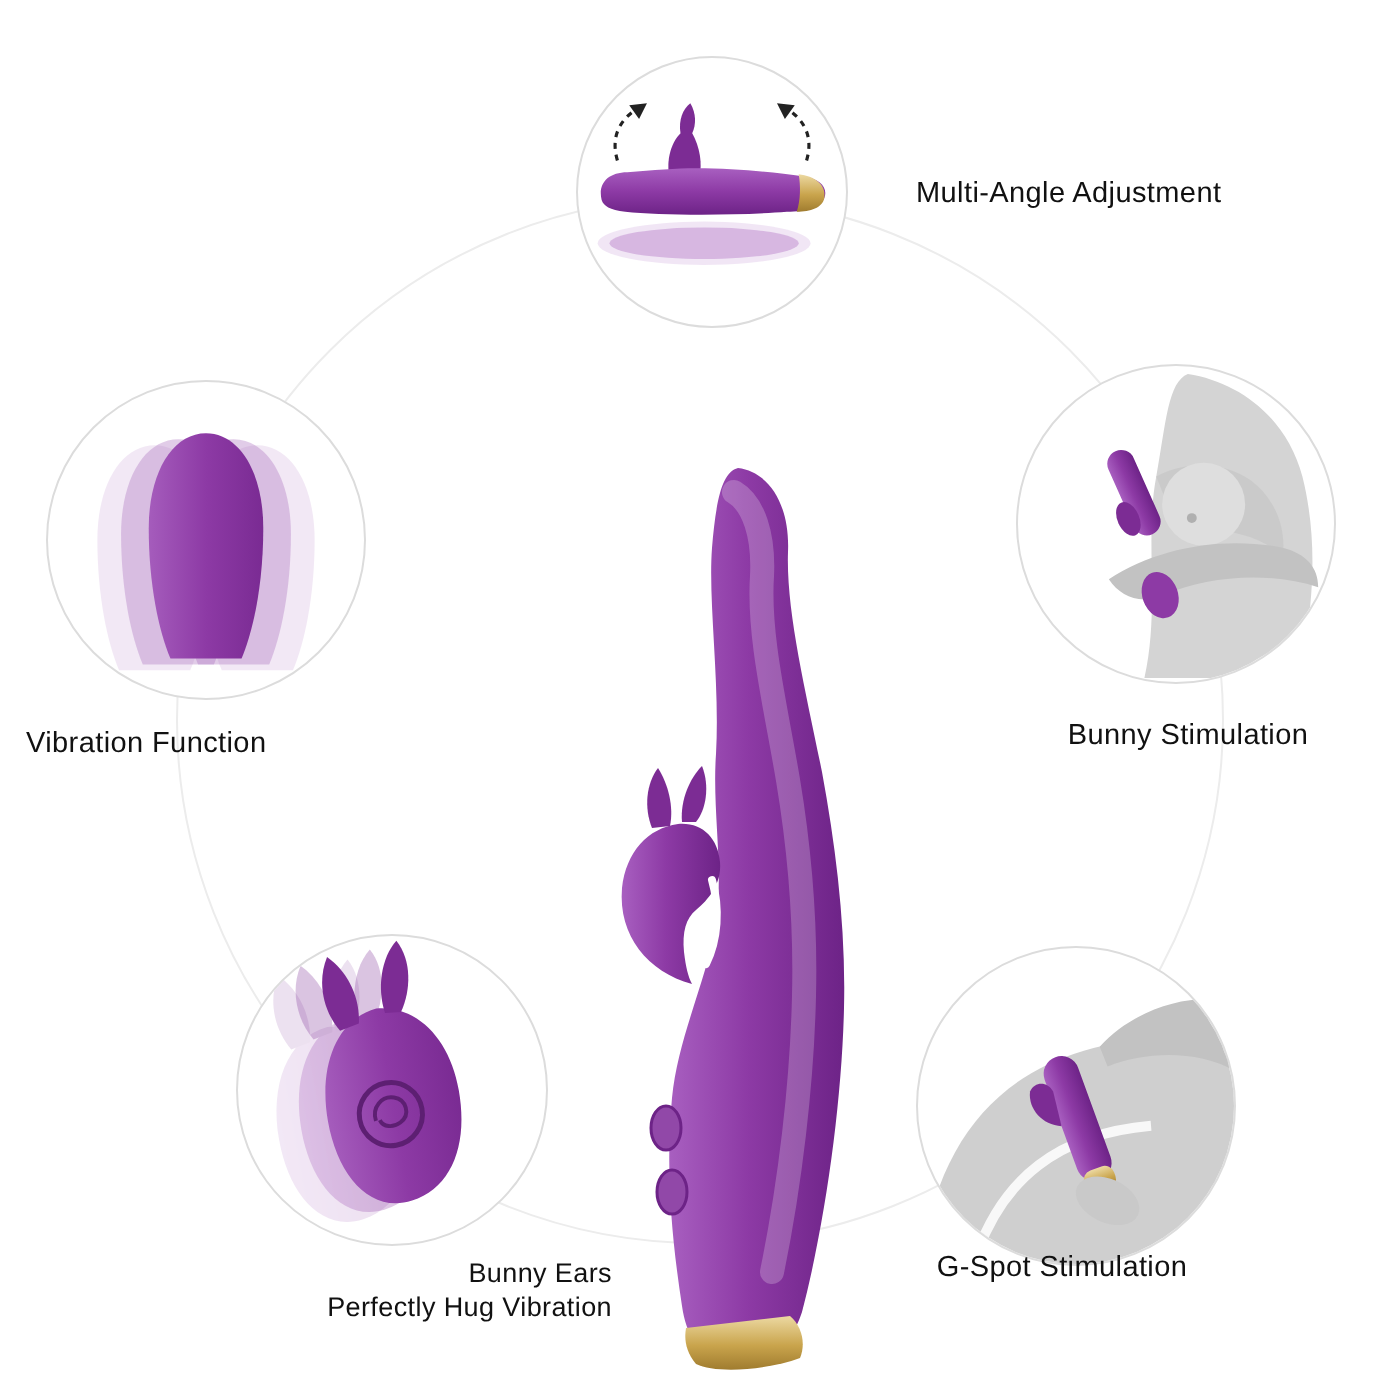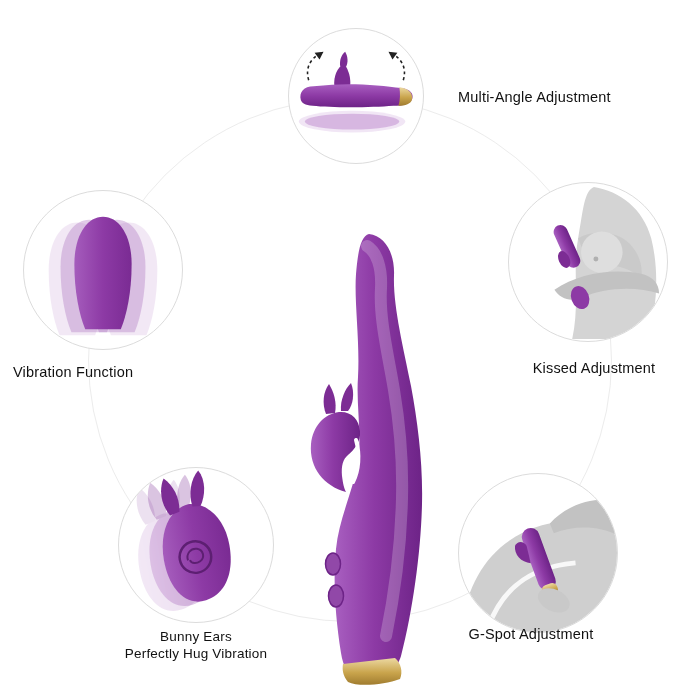--- a/index.html
+++ b/index.html
@@ -30,21 +30,21 @@
 
   .product-svg { position:absolute; left:258px; top:212px; width:196px; height:476px; z-index:3; }
 
   .label {
     position:absolute; color:var(--text,#111111);
     font-size:14.5px; letter-spacing:.2px; z-index:4; white-space:nowrap;
   }
   .label-top   { left:458px; top:89px; }
   .label-left  { left:13px;  top:364px; width:180px; text-align:left; }
   .label-right { left:504px; top:360px; width:180px; text-align:center; }
-  .label-bl    { left:86px;  top:629px; width:220px; text-align:center; font-size:13.5px; line-height:1.25; }
+  .label-bl    { left:86px;  top:629px; width:220px; text-align:right; font-size:13.5px; line-height:1.25; }
   .label-br    { left:441px; top:626px; width:180px; text-align:center; }
 </style>
 </head>
 <body>
 
 <div class="stage">
 
   <div class="arc-circle"></div>
 
   <div class="callout callout-top">
@@ -189,20 +189,20 @@
     <path d="M 98,228 C 102,242 101,258 95,270" stroke="#ffffff" stroke-width="4" fill="none" stroke-linecap="round"></path>
     <g>
       <ellipse cx="75" cy="352" rx="7.5" ry="11" fill="#9148a8" stroke="#6d2387" stroke-width="1.5"></ellipse>
       <ellipse cx="78" cy="384" rx="7.5" ry="11" fill="#9148a8" stroke="#6d2387" stroke-width="1.5"></ellipse>
     </g>
     <path d="M 85,452 L 137,446 C 143,451 145,460 142,467 C 126,473 100,475 90,470 C 85,464 84,458 85,452 Z" fill="url(#gradGoldC)"></path>
   </svg>
 
   <div class="label label-top">Multi-Angle Adjustment</div>
   <div class="label label-left">Vibration Function</div>
-  <div class="label label-right">Kissed Adjustment</div>
+  <div class="label label-right">Bunny Stimulation</div>
   <div class="label label-bl">
     <div>Bunny Ears</div>
     <div>Perfectly Hug Vibration</div>
   </div>
-  <div class="label label-br">G-Spot Adjustment</div>
+  <div class="label label-br">G-Spot Stimulation</div>
 
 </div>
 
 </body></html>

